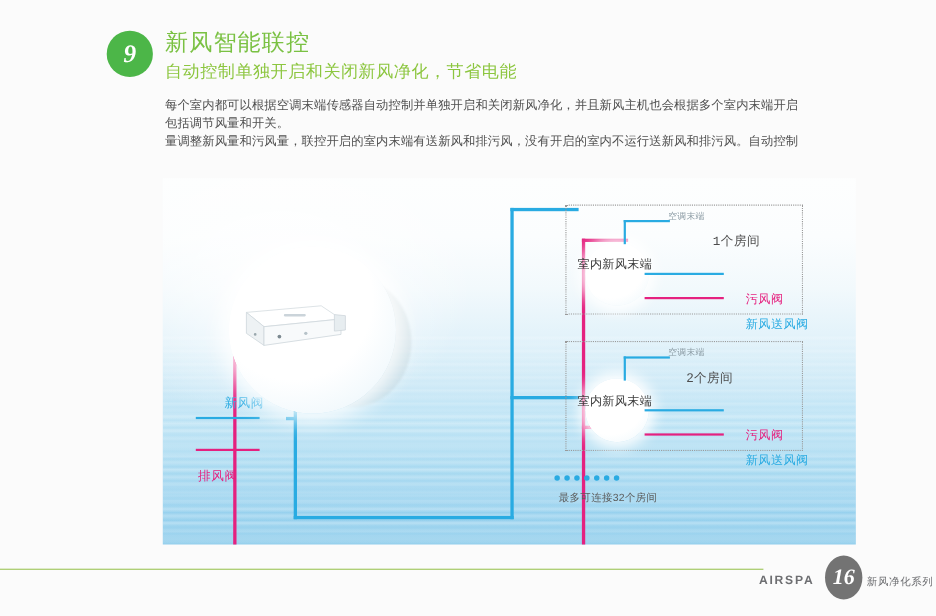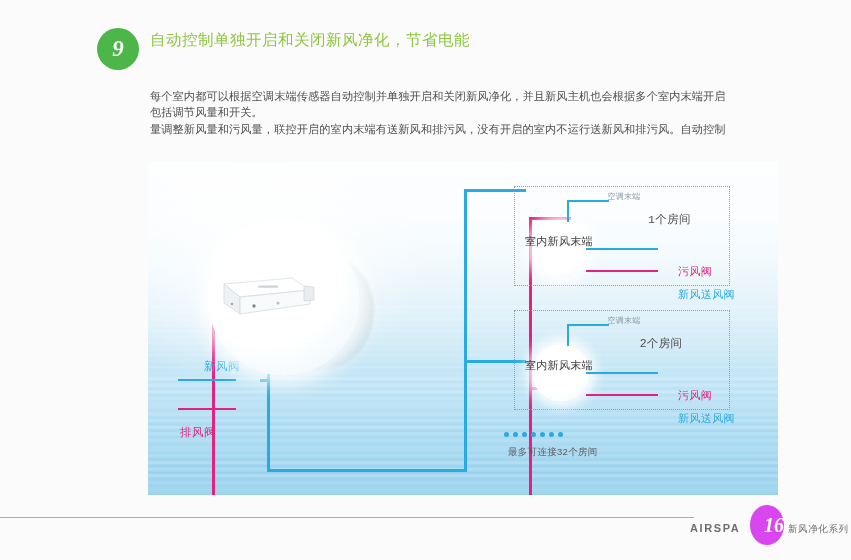--- a/index.html
+++ b/index.html
@@ -123,33 +123,34 @@
   
   .foot-line{
     position:absolute; left:0; top:517px; width:694px; height:1px; background:#9cc456;
   }
   .foot{ position:absolute; left:690px; top:505px; height:40px; }
   .airspa{
     position:absolute; left:0; top:17px; font-size:11px; letter-spacing:1.6px; color:#6d6e71; font-weight:700;
   }
   .fbadge{
     position:absolute; left:60px; top:0; width:34px; height:40px; border-radius:50%;
-    background:#d946ef; color:#fff; text-align:right;
+    background:#737373; color:#fff; text-align:center;
     font:italic 700 20px/40px "Liberation Serif","DejaVu Serif",serif;
   }
   .fcn{ position:absolute; left:98px; top:18px; font-size:9.5px; color:#6d6e71; letter-spacing:.6px; white-space:nowrap; }
 </style>
 </head>
 <body>
 
 <div class="page">
 
   <div class="hdr">
     <div class="badge">9</div>
     <div class="h-txt">
+      <div class="h1">新风智能联控</div>
       <div class="h2">自动控制单独开启和关闭新风净化，节省电能</div>
     </div>
   </div>
 
   <div class="body-txt">
     <p>每个室内都可以根据空调末端传感器自动控制并单独开启和关闭新风净化，并且新风主机也会根据多个室内末端开启</p>
     <p>包括调节风量和开关。</p>
     <p>量调整新风量和污风量，联控开启的室内末端有送新风和排污风，没有开启的室内不运行送新风和排污风。自动控制</p>
   </div>
 
@@ -264,21 +265,21 @@
       <rect x="10" y="0" width="2" height="22" fill="#29abe2"></rect>
     </svg>
     <div class="vlabel pink" style="left:530px; top:102px;">污风阀</div>
 
     <div class="room" style="left:366px; top:148px; width:216px; height:100px;">
     </div>
     <div class="bubble" style="left:384px; top:182px;"></div>
     <div class="bubble-txt" style="left:377px; top:196px;">
       <span>室内新风末端</span>
     </div>
-    <div class="room-title" style="left:492px; top:174px;text-align:center;">2个房间</div>
+    <div class="room-title" style="left:476px; top:174px;text-align:center;">2个房间</div>
     <div class="pipe" style="left:419px; top:162px; width:2px; height:22px;"></div>
     <div class="pipe" style="left:419px; top:162px; width:42px; height:2px;"></div>
     <div class="small-lbl" style="left:459px; top:154px;">空调末端</div>
     <div class="pipe" style="left:438px; top:210px; width:72px; height:2px;"></div>
     <svg class="valve" style="left:503px; top:200px;" width="22" height="22" viewBox="0 0 22 22">
       <path d="M0,1 L10,11 L0,21 Z M22,1 L12,11 L22,21 Z" fill="#29abe2"></path>
       <rect x="10" y="0" width="2" height="22" fill="#29abe2"></rect>
     </svg>
     <div class="vlabel blue" style="left:530px; top:204px;">新风送风阀</div>
     <div class="pipe pink" style="left:438px; top:232px; width:72px; height:2px;"></div>

